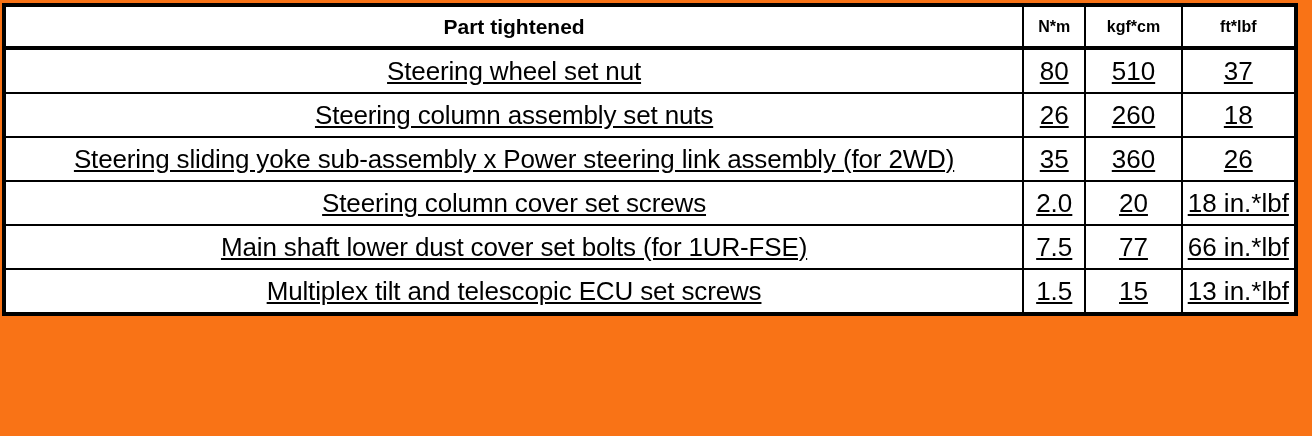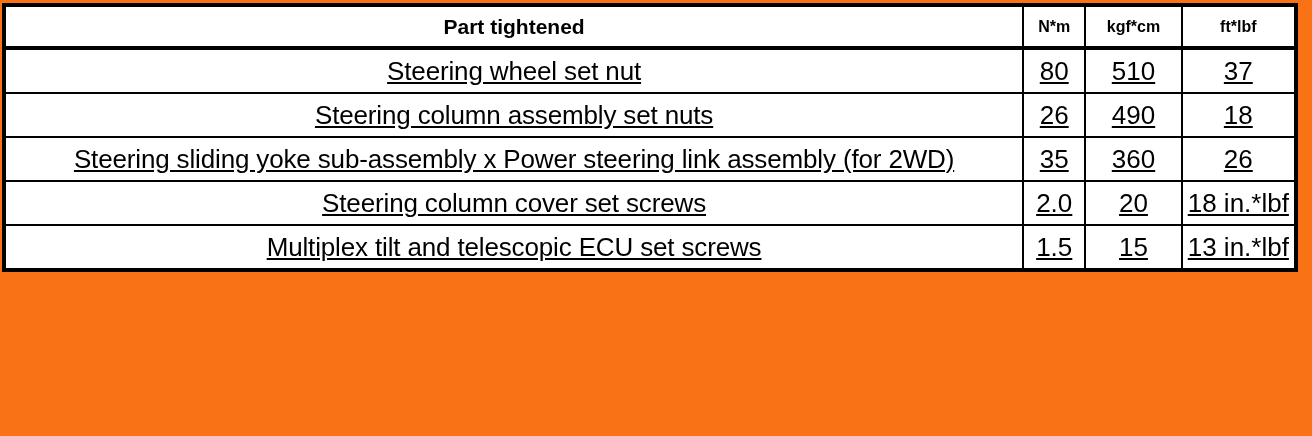--- a/index.html
+++ b/index.html
@@ -100,41 +100,47 @@
       <tr>
         <td class="part">Steering wheel set nut</td>
         <td>80</td>
         <td>510</td>
         <td>37</td>
       </tr>
 
       <tr>
         <td class="part">Steering column assembly set nuts</td>
         <td>26</td>
-        <td>490</td>
+        <td>260</td>
         <td>18</td>
       </tr>
 
 
 
       <tr>
         <td class="part">Steering sliding yoke sub-assembly x Power steering link assembly (for 2WD)</td>
         <td>35</td>
         <td>360</td>
         <td>26</td>
       </tr>
 
 
       <tr>
         <td class="part">Steering column cover set screws</td>
         <td>2.0</td>
         <td>20</td>
         <td>18 in.*lbf</td>
       </tr>
 
+      <tr>
+        <td class="part">Main shaft lower dust cover set bolts (for 1UR-FSE)</td>
+        <td>7.5</td>
+        <td>77</td>
+        <td>66 in.*lbf</td>
+      </tr>
 
       <tr>
         <td class="part">Multiplex tilt and telescopic ECU set screws</td>
         <td>1.5</td>
         <td>15</td>
         <td>13 in.*lbf</td>
       </tr>
 
     </tbody>
   </table>

